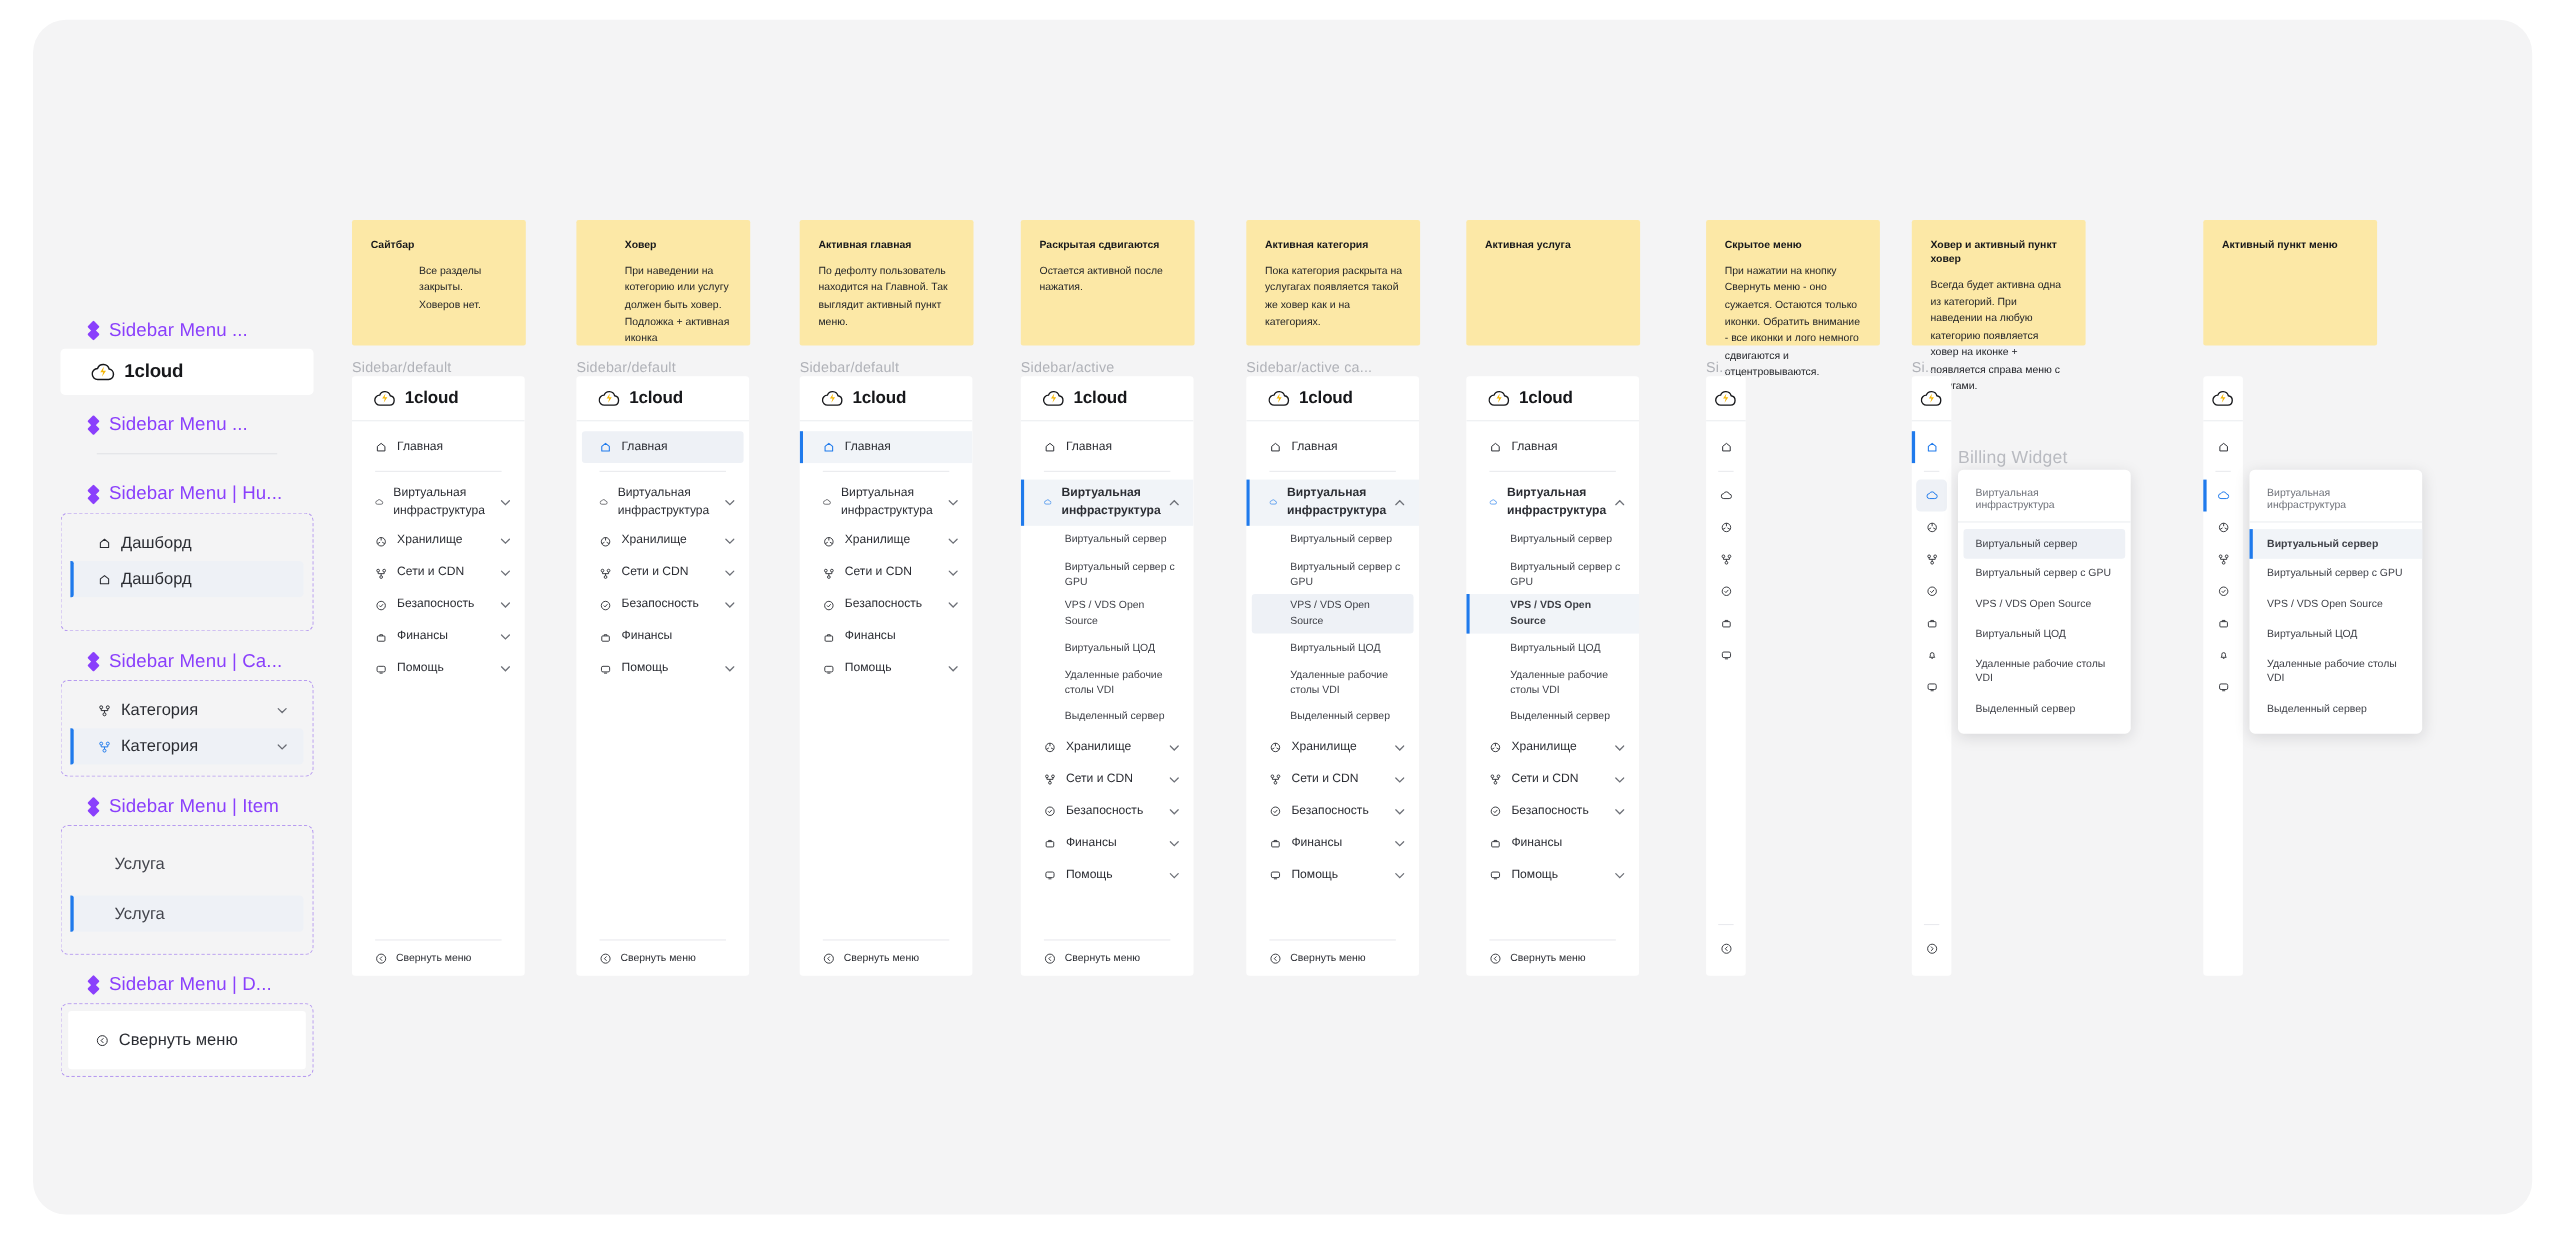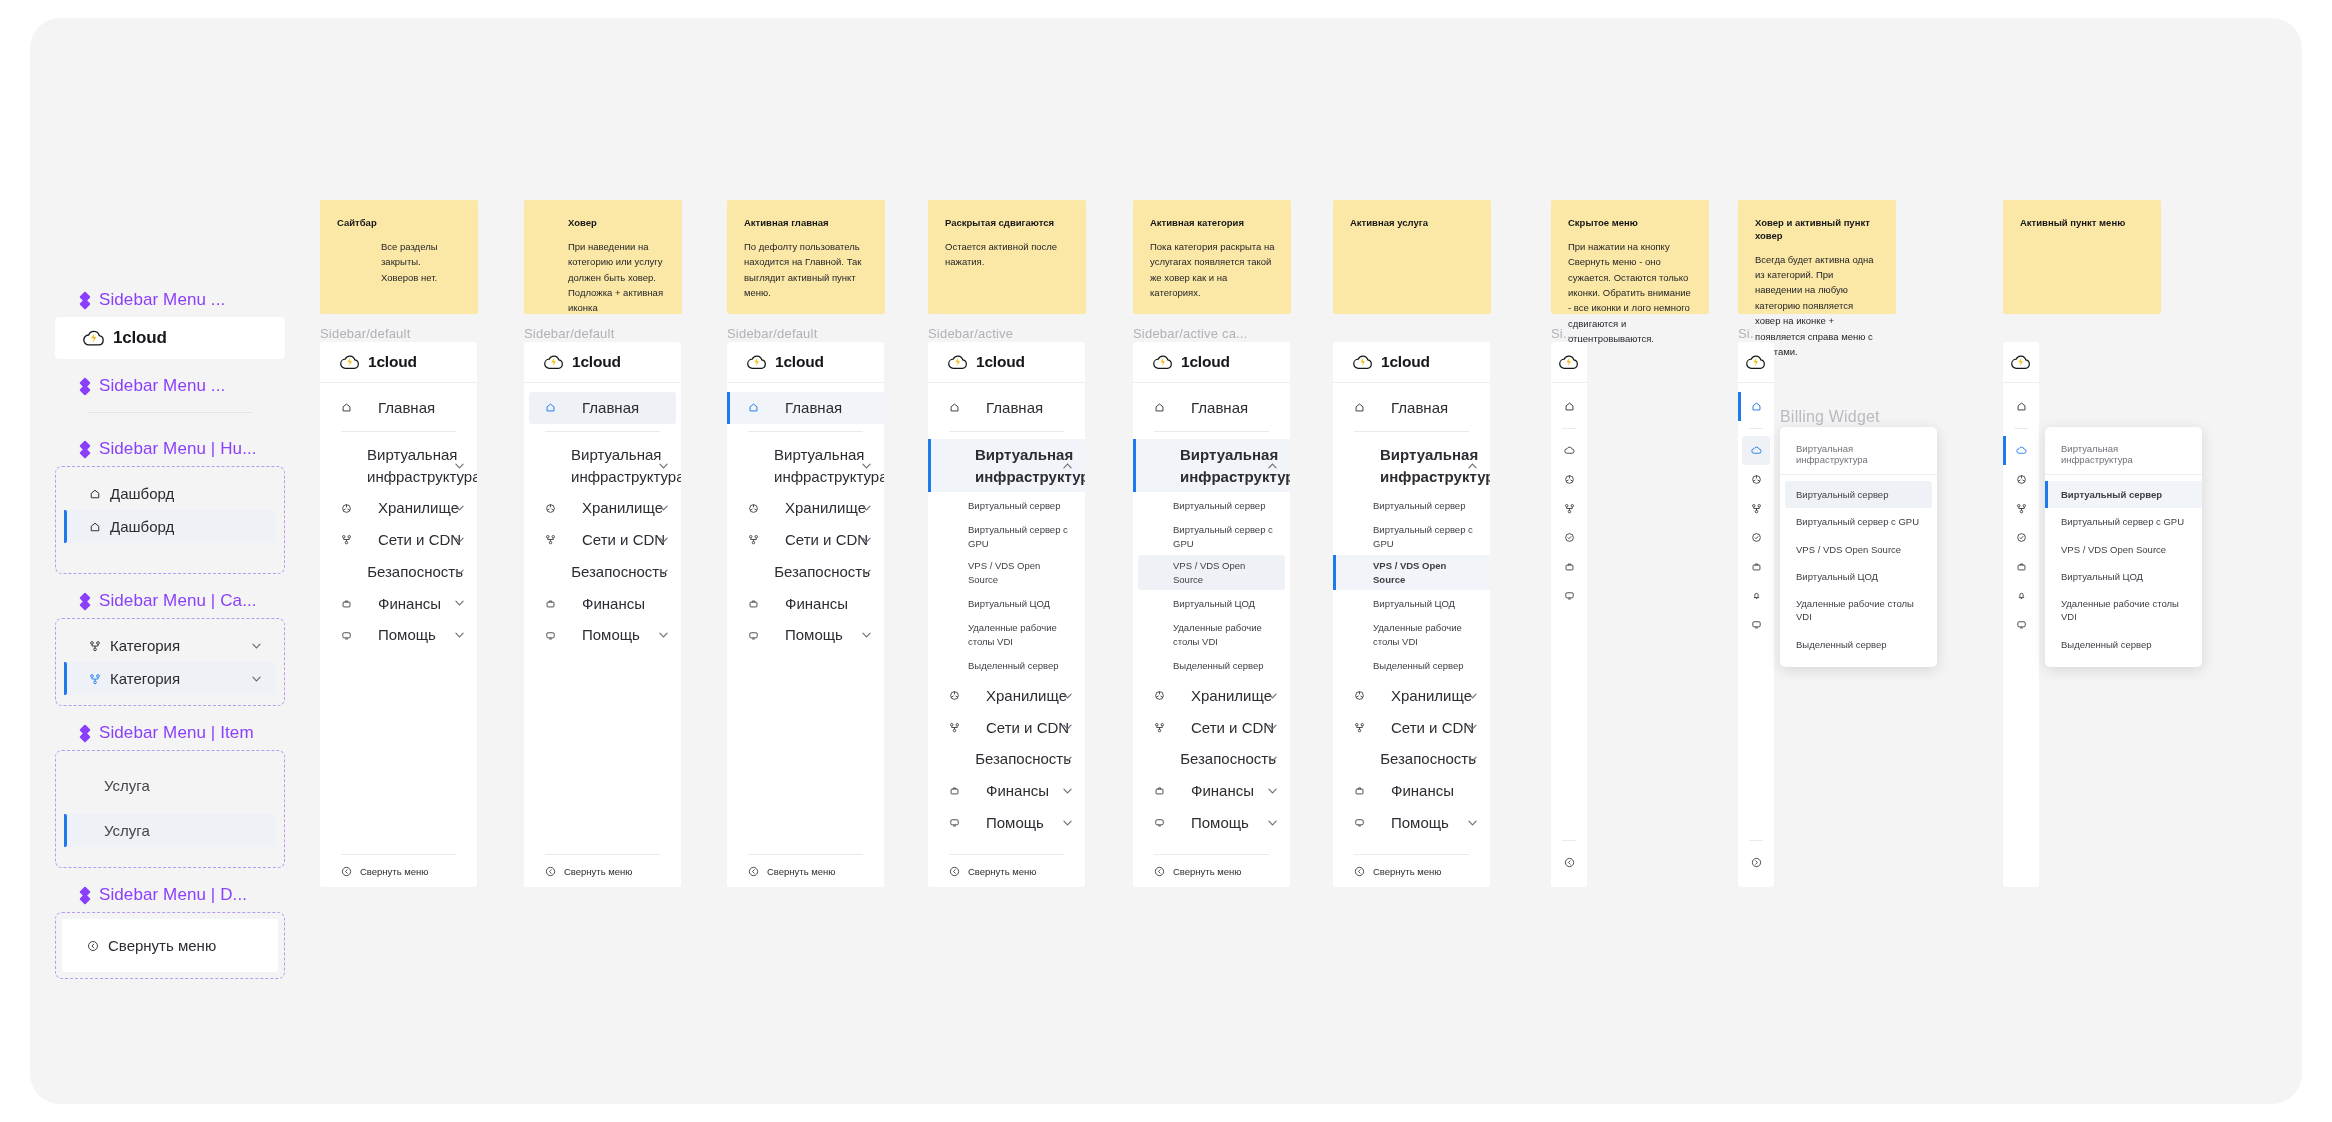--- a/index.html
+++ b/index.html
@@ -84,22 +84,22 @@
   .panel-logo {
     display: flex; align-items: center; gap: 8px;
     height: 41px; padding-left: 20px;
     border-bottom: 1px solid #eceef1;
   }
   .panel-logo .logo-text { font-size: 15.5px; }
   .panel-body { padding-top: 9px; }
 
   .item {
     position: relative; display: flex; align-items: center;
-    gap: 26px; min-height: 29px; padding: 5px 14px 5px 21px;
-    font-size: 15px; color: #2b2d33; line-height: 1.45;
+    gap: 9px; min-height: 29px; padding: 5px 14px 5px 21px;
+    font-size: 11px; color: #2b2d33; line-height: 1.45;
   }
   .item .label { max-width: 108px; }
   .item .chev { position: absolute; right: 13px; color: #6e7178; }
   .item.hover { background: #eef1f6; border-radius: 3px; margin: 0 5px; padding-left: 16px; }
   .item.active::before {
     content: ""; position: absolute; left: 0; top: 0; bottom: 0;
     width: 3px; background: #1f7aec;
   }
   .item.active { background: #f1f4f8; }
   .item.bold { font-weight: 700; }

